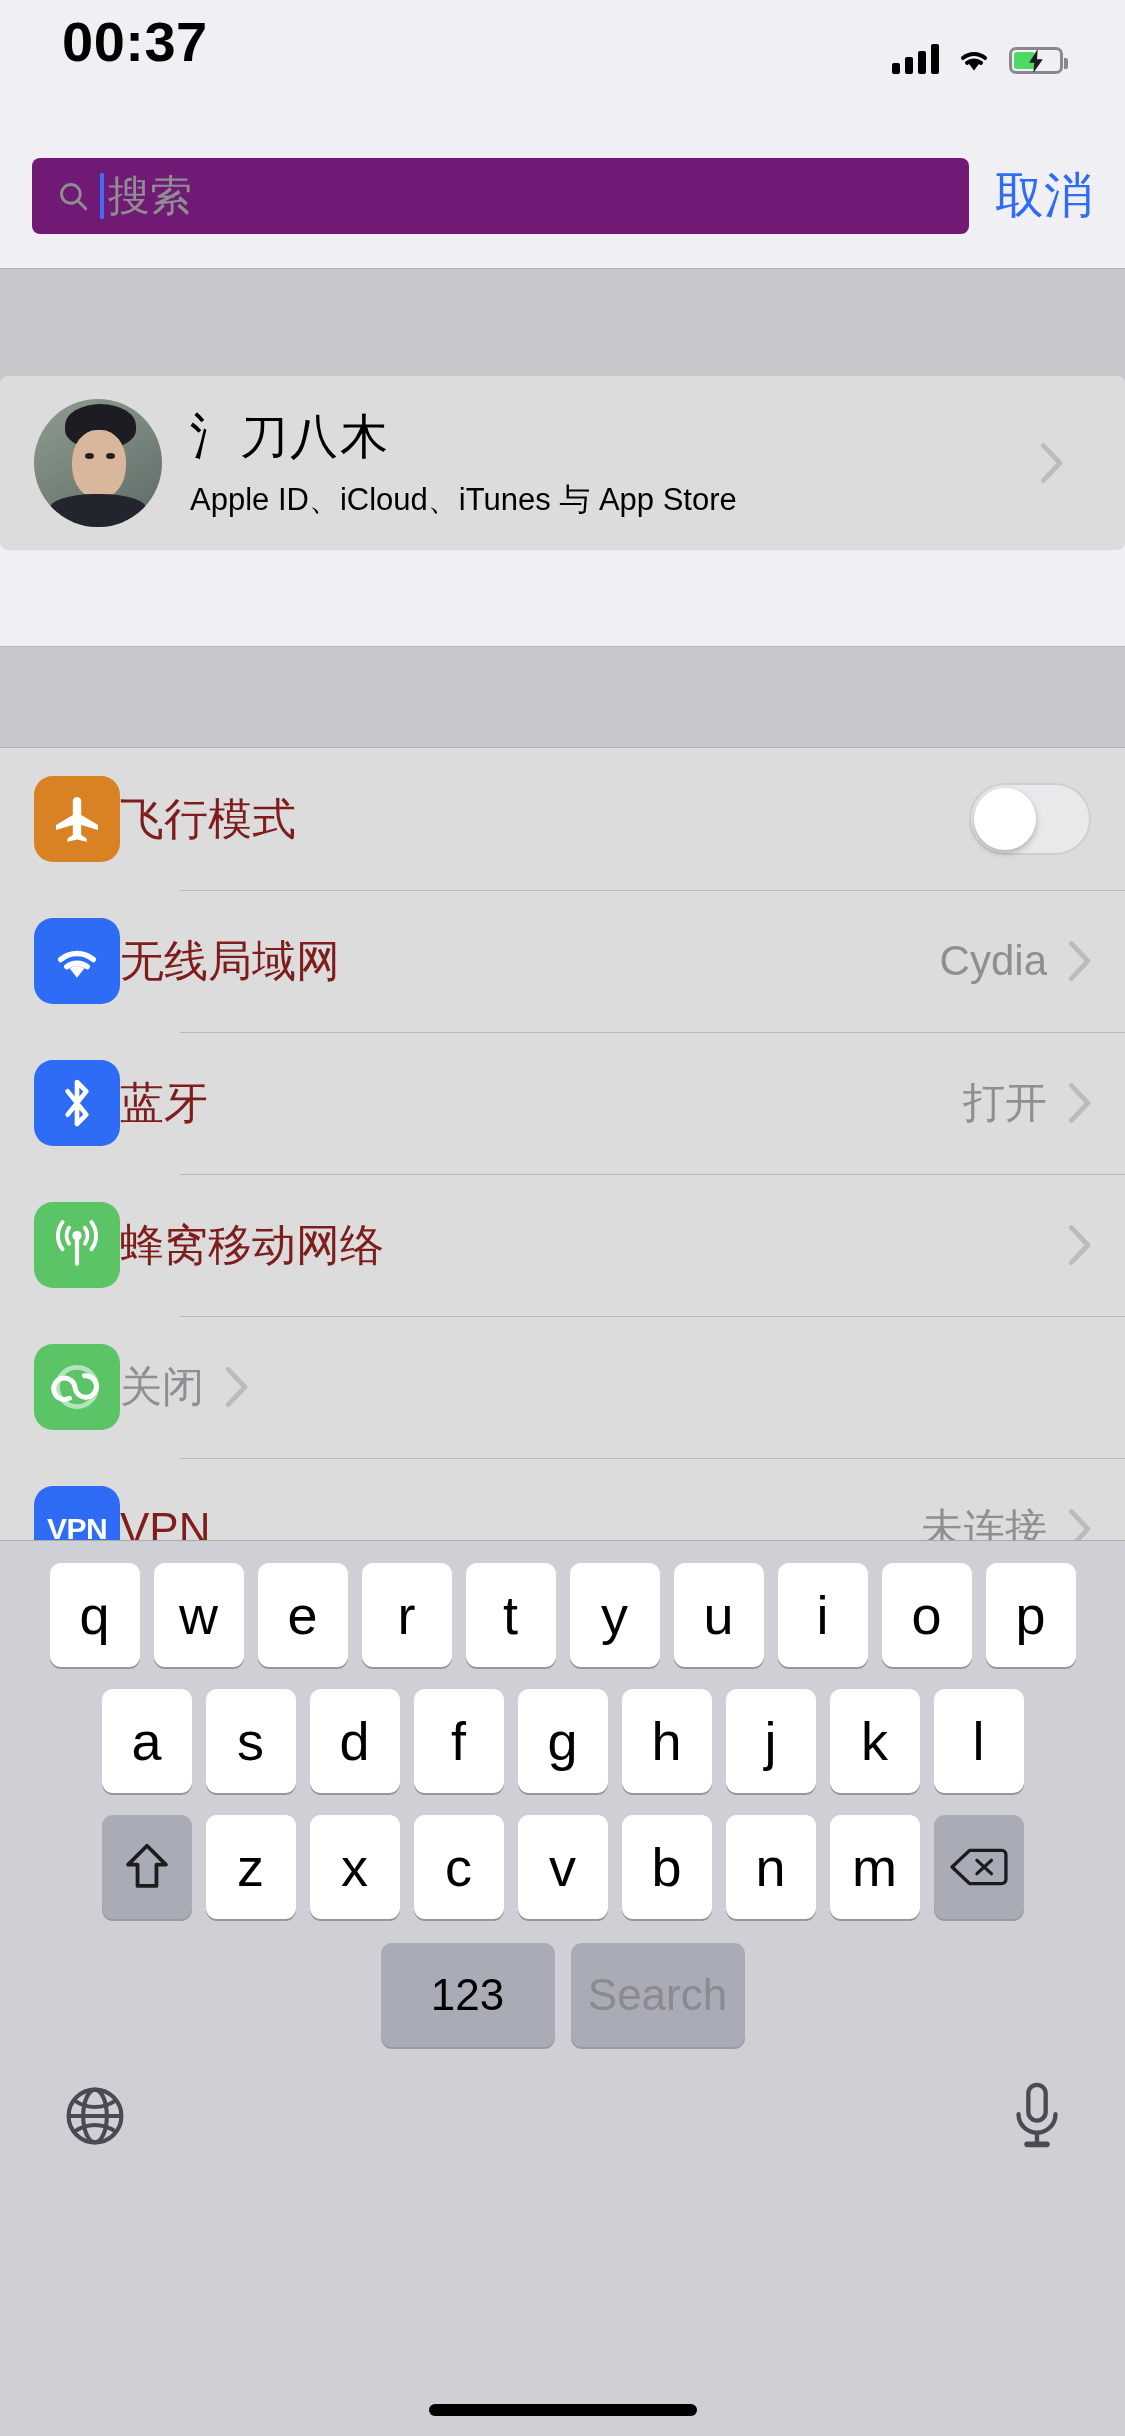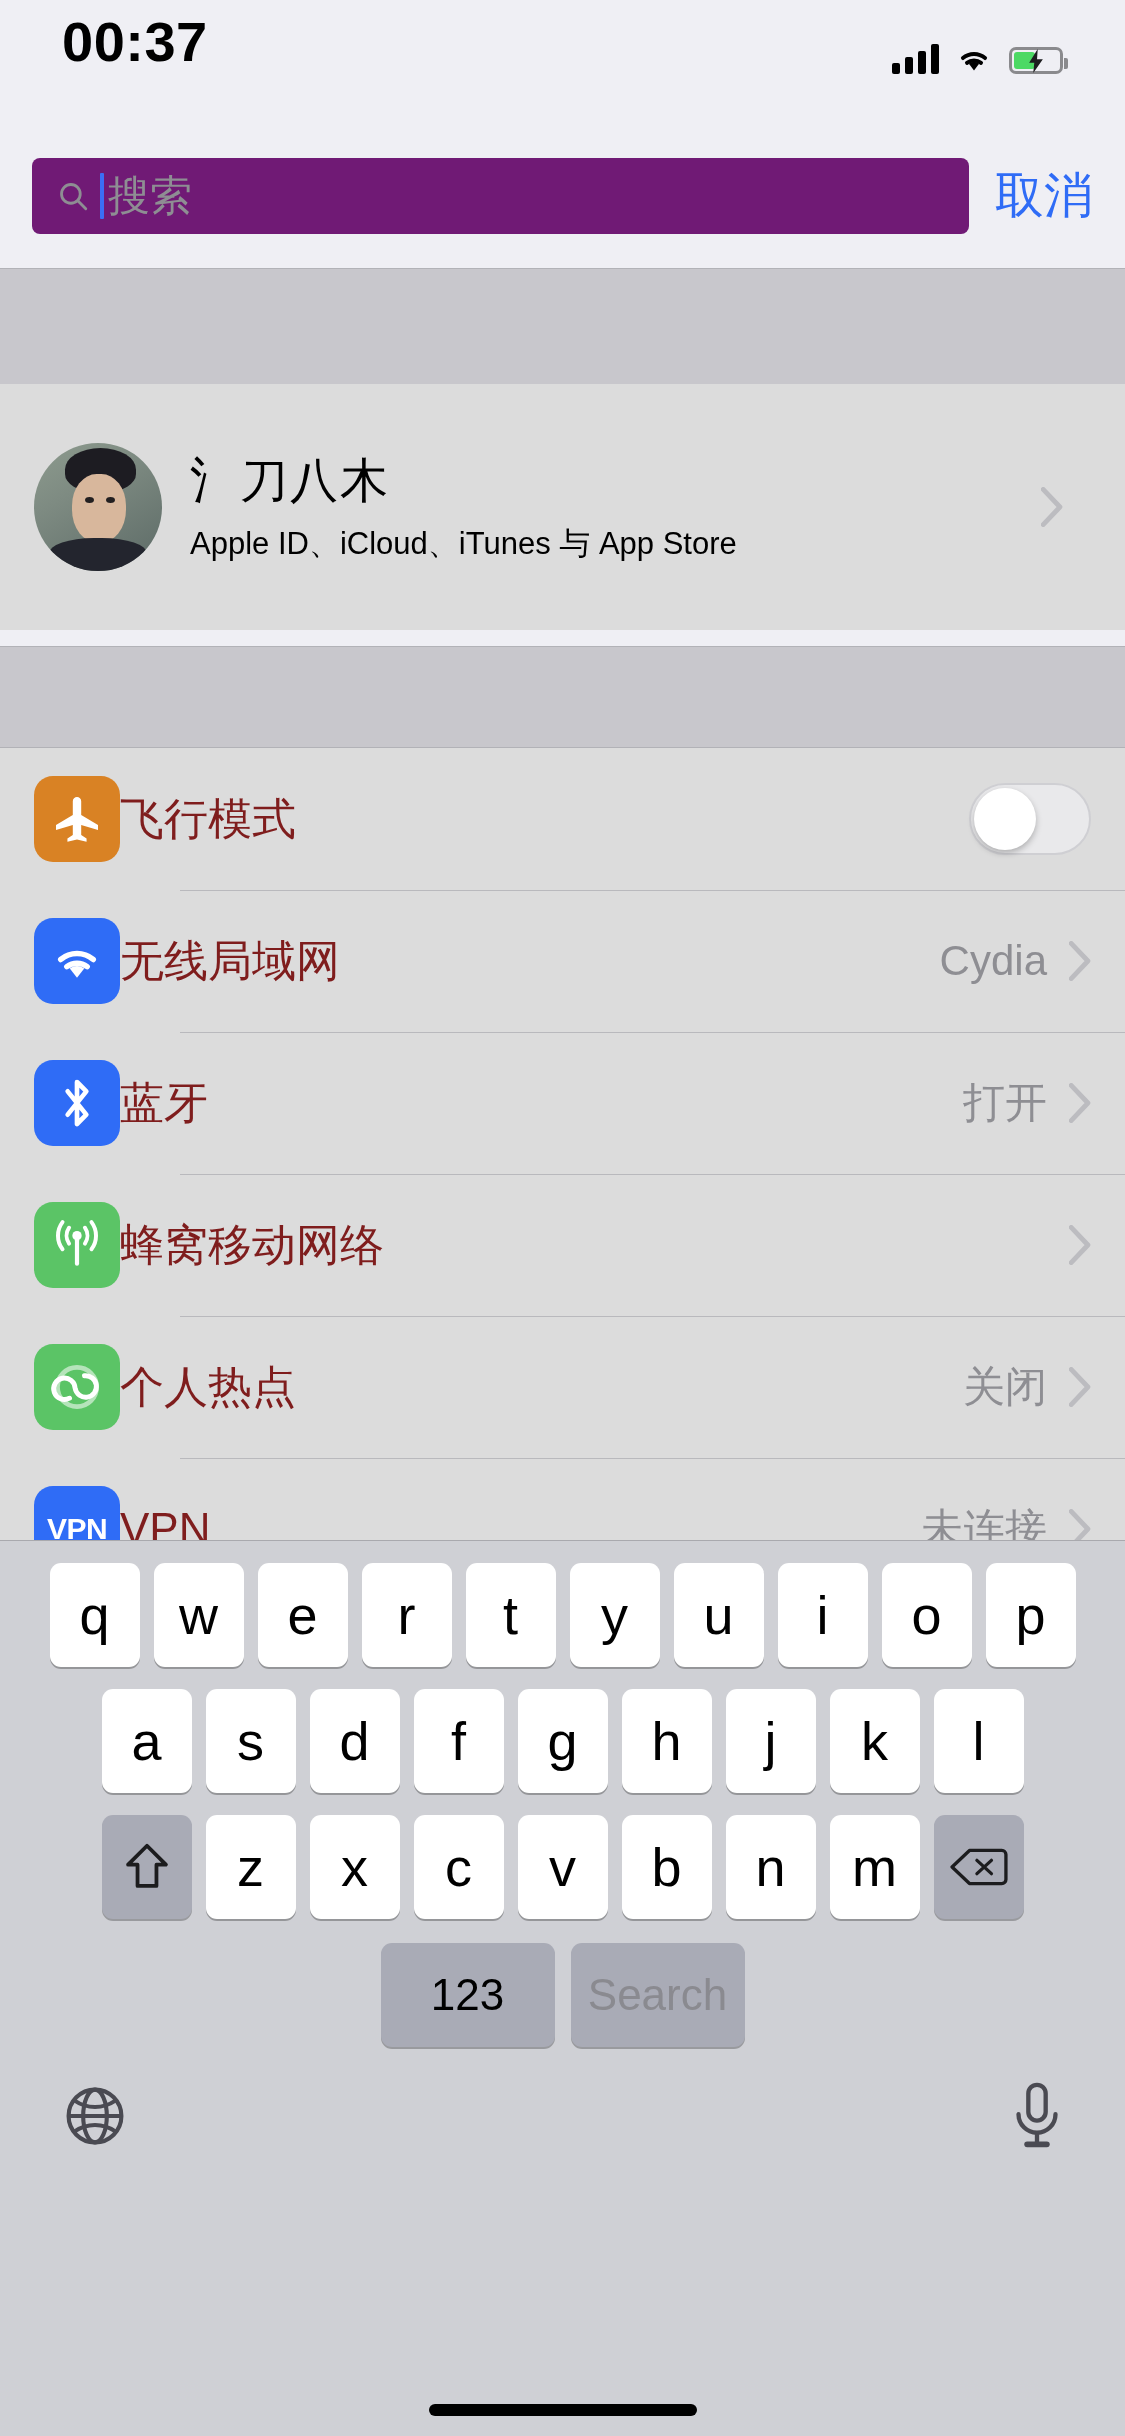--- a/index.html
+++ b/index.html
@@ -147,21 +147,21 @@
         <line x1="15.4" y1="15.4" x2="21" y2="21" stroke="#8e8e93" stroke-width="2" stroke-linecap="round"></line>
       </svg>
       <div class="caret"></div>
       <div class="sf-placeholder">搜索</div>
     </div>
     <div class="cancel">取消</div>
   </div>
 
   <div class="spacer" style="top:268px;height:132px;"></div>
 
-  <div class="group" style="top:384px;height:246px;">
+  <div class="group" style="top:376px;height:174px;border-radius:8px;">
     <div class="profile">
       <div class="avatar">
         <div class="av-hair"></div>
         <div class="av-face"></div>
         <div class="av-eye l"></div>
         <div class="av-eye r"></div>
         <div class="av-body"></div>
       </div>
       <div class="prof-text">
         <div class="prof-name">氵刀八木</div>
@@ -235,21 +235,20 @@
       </svg>
     </div>
 
     <div class="row">
       <div class="appicon" style="background:#5bc466;">
         <svg width="56" height="56" viewBox="0 0 24 24">
           <path d="M15.2 7.2 A4.6 4.6 0 1 1 11.2 12.6 A4.6 4.6 0 1 0 8.8 16.8" stroke="#fff" stroke-width="2.1" fill="none" stroke-linecap="round"></path>
           <circle cx="12" cy="12" r="8.4" stroke="#fff" stroke-width="2.1" fill="none" opacity="0.55"></circle>
         </svg>
       </div>
-      <div class="row-label">个人热点</div>
       <div class="row-value">关闭</div>
       <svg class="chev" viewBox="0 0 10 18">
         <path d="M1 1 L8.6 9 L1 17" stroke="#bcbcc0" stroke-width="2.2" fill="none" stroke-linecap="round" stroke-linejoin="round"></path>
       </svg>
     </div>
 
     <div class="row">
       <div class="appicon" style="background:#2f6cf6;">
         <span class="vpnlabel">VPN</span>
       </div>

